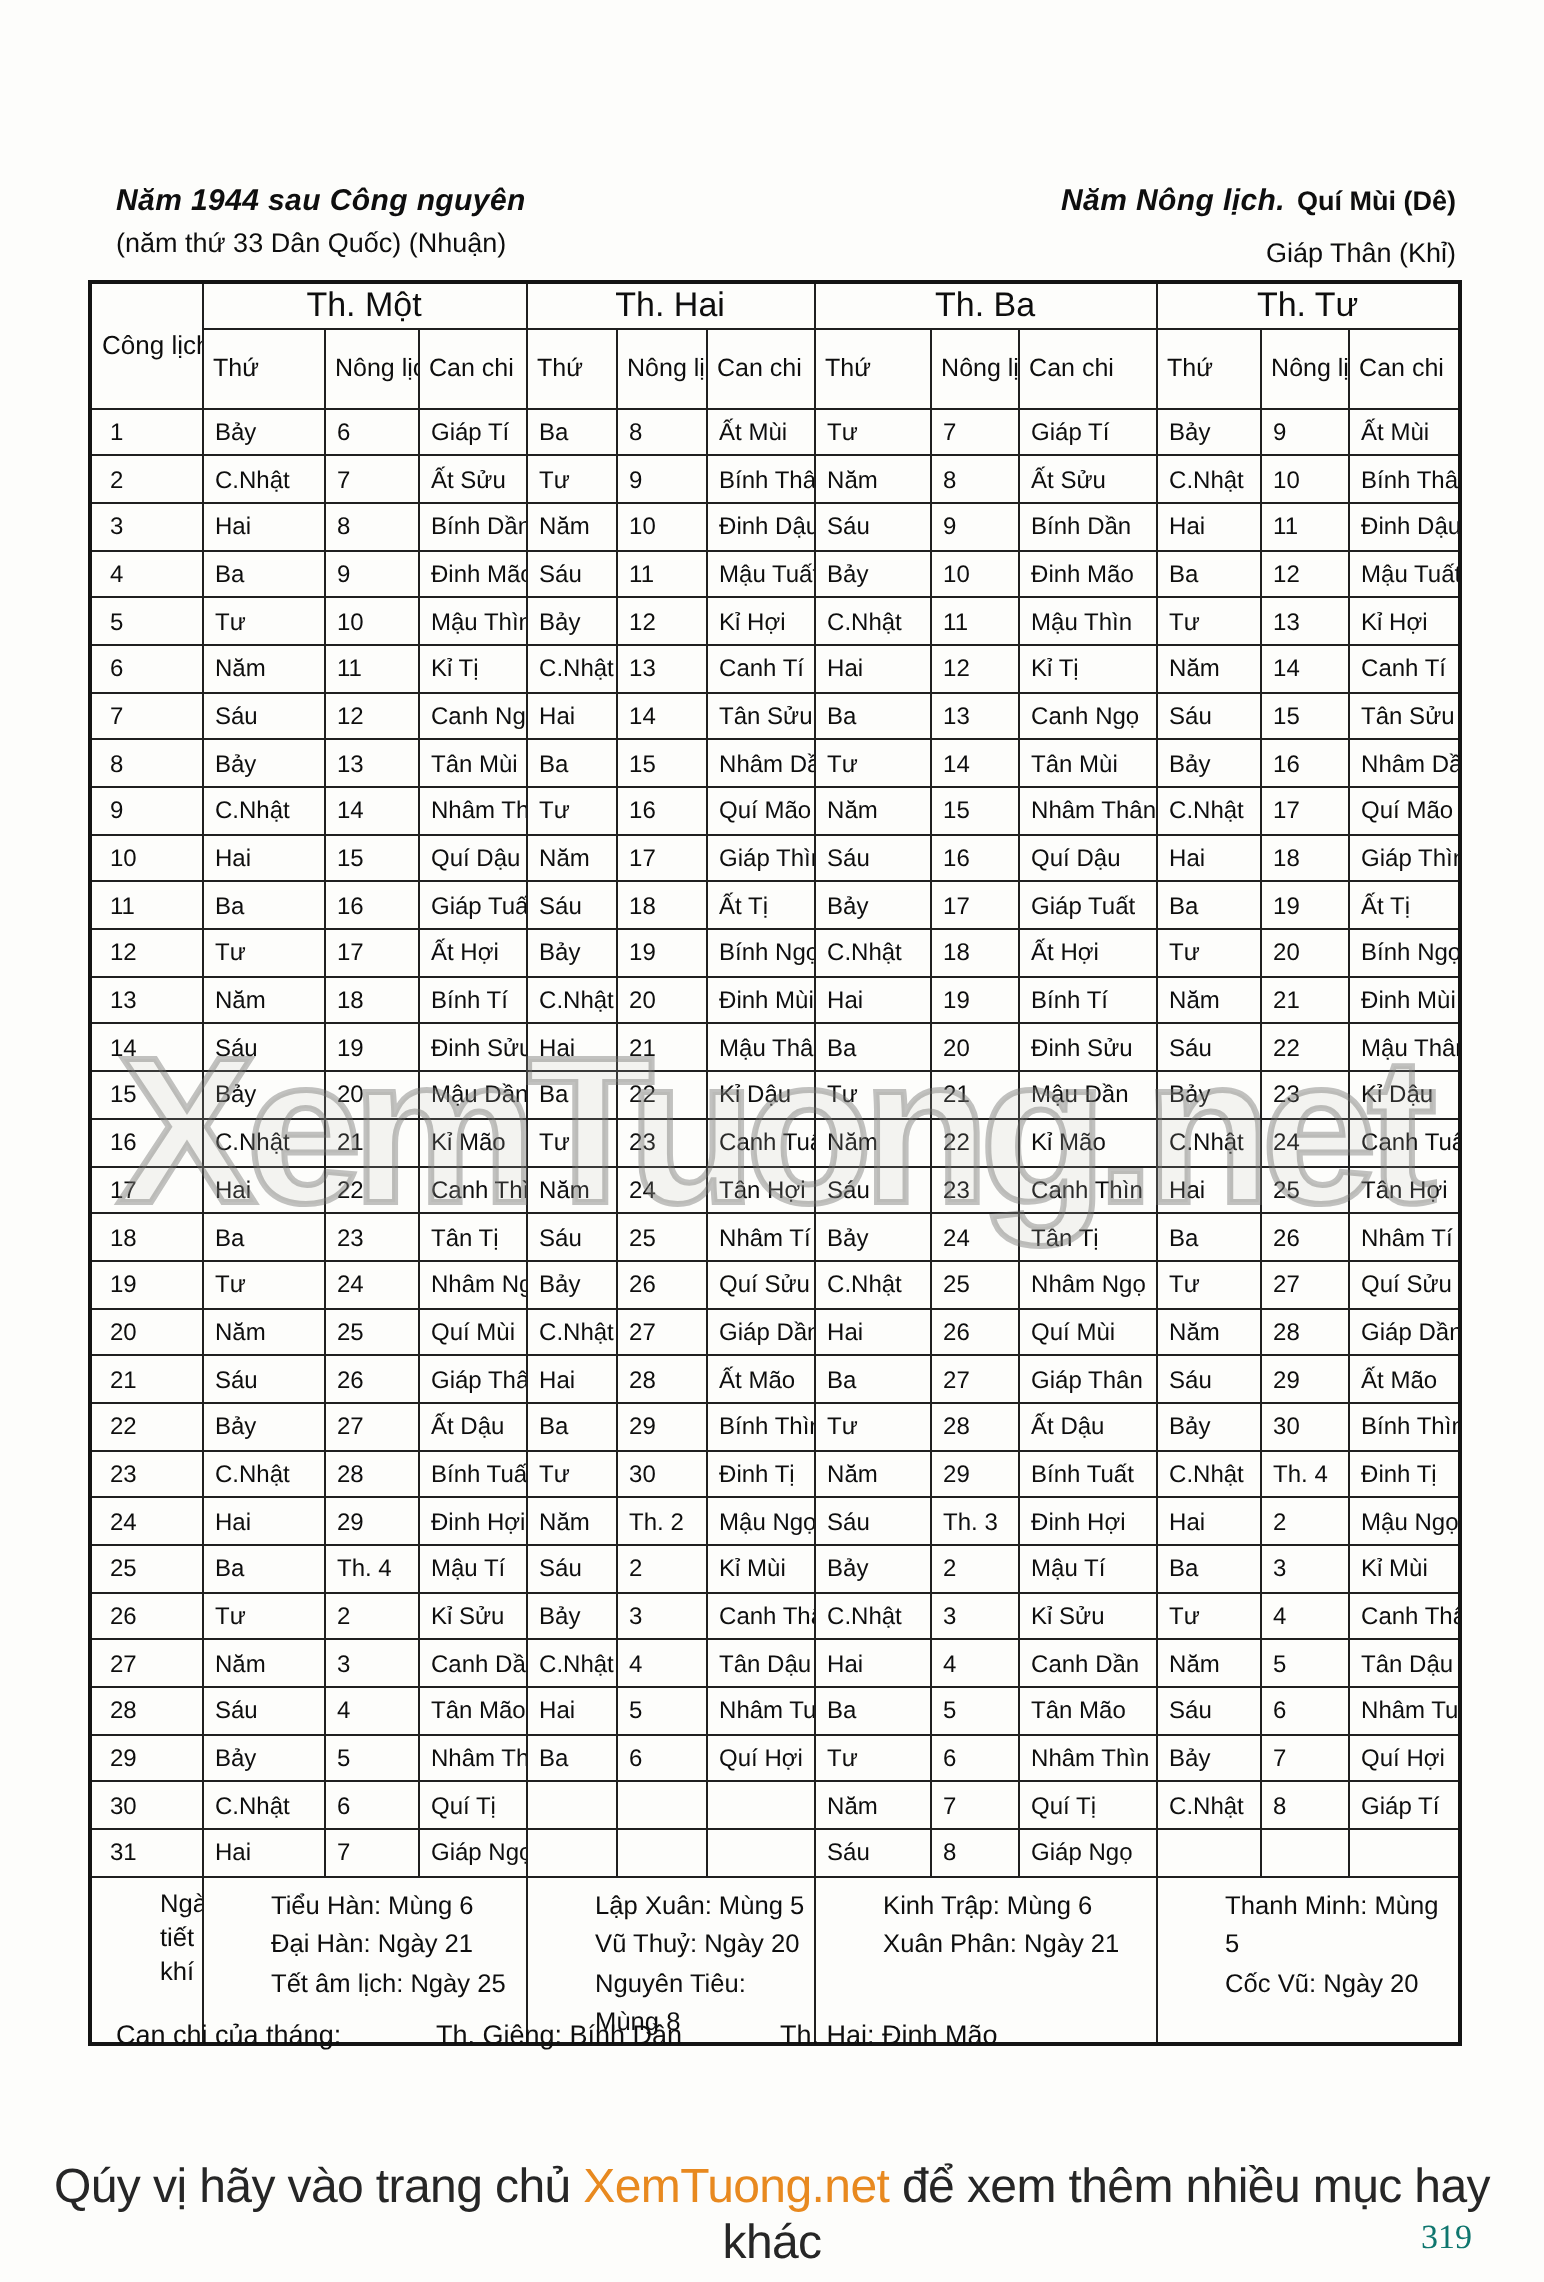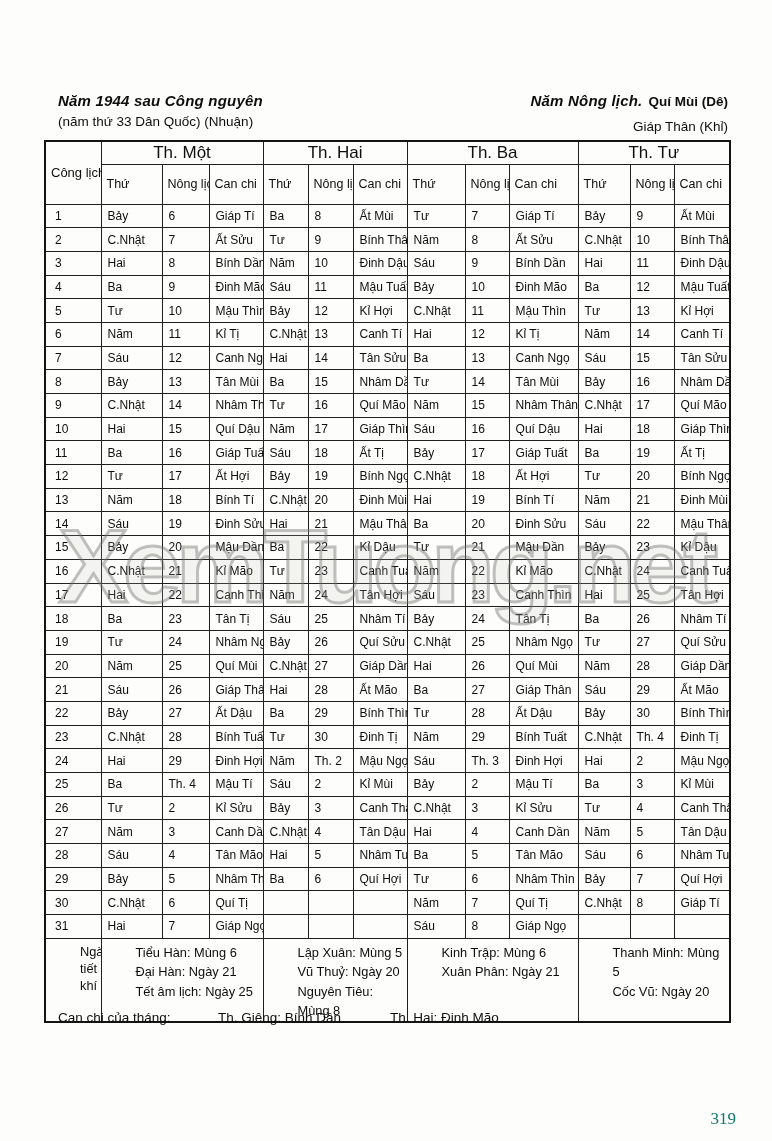--- a/index.html
+++ b/index.html
@@ -606,16 +606,19 @@
         </tr>
       </tbody>
     </table>
 
   <div class="notes">
     <div class="notes-row">
       <span class="notes-label">Can chi của tháng:</span><span class="notes-item">Th. Giêng: Bính Dần</span><span class="notes-item">Th. Hai: Đinh  Mão</span>
     </div>
   </div>
 
+  <div class="footer">
+    <span>Qúy vị hãy vào trang chủ </span><a href="#" class="site" style="color: rgb(232, 137, 31);">XemTuong.net</a><span> để xem thêm nhiều mục hay khác</span>
+  </div>
 
   <div class="page-num">319</div>
 
 </div>
 
 </body></html>

